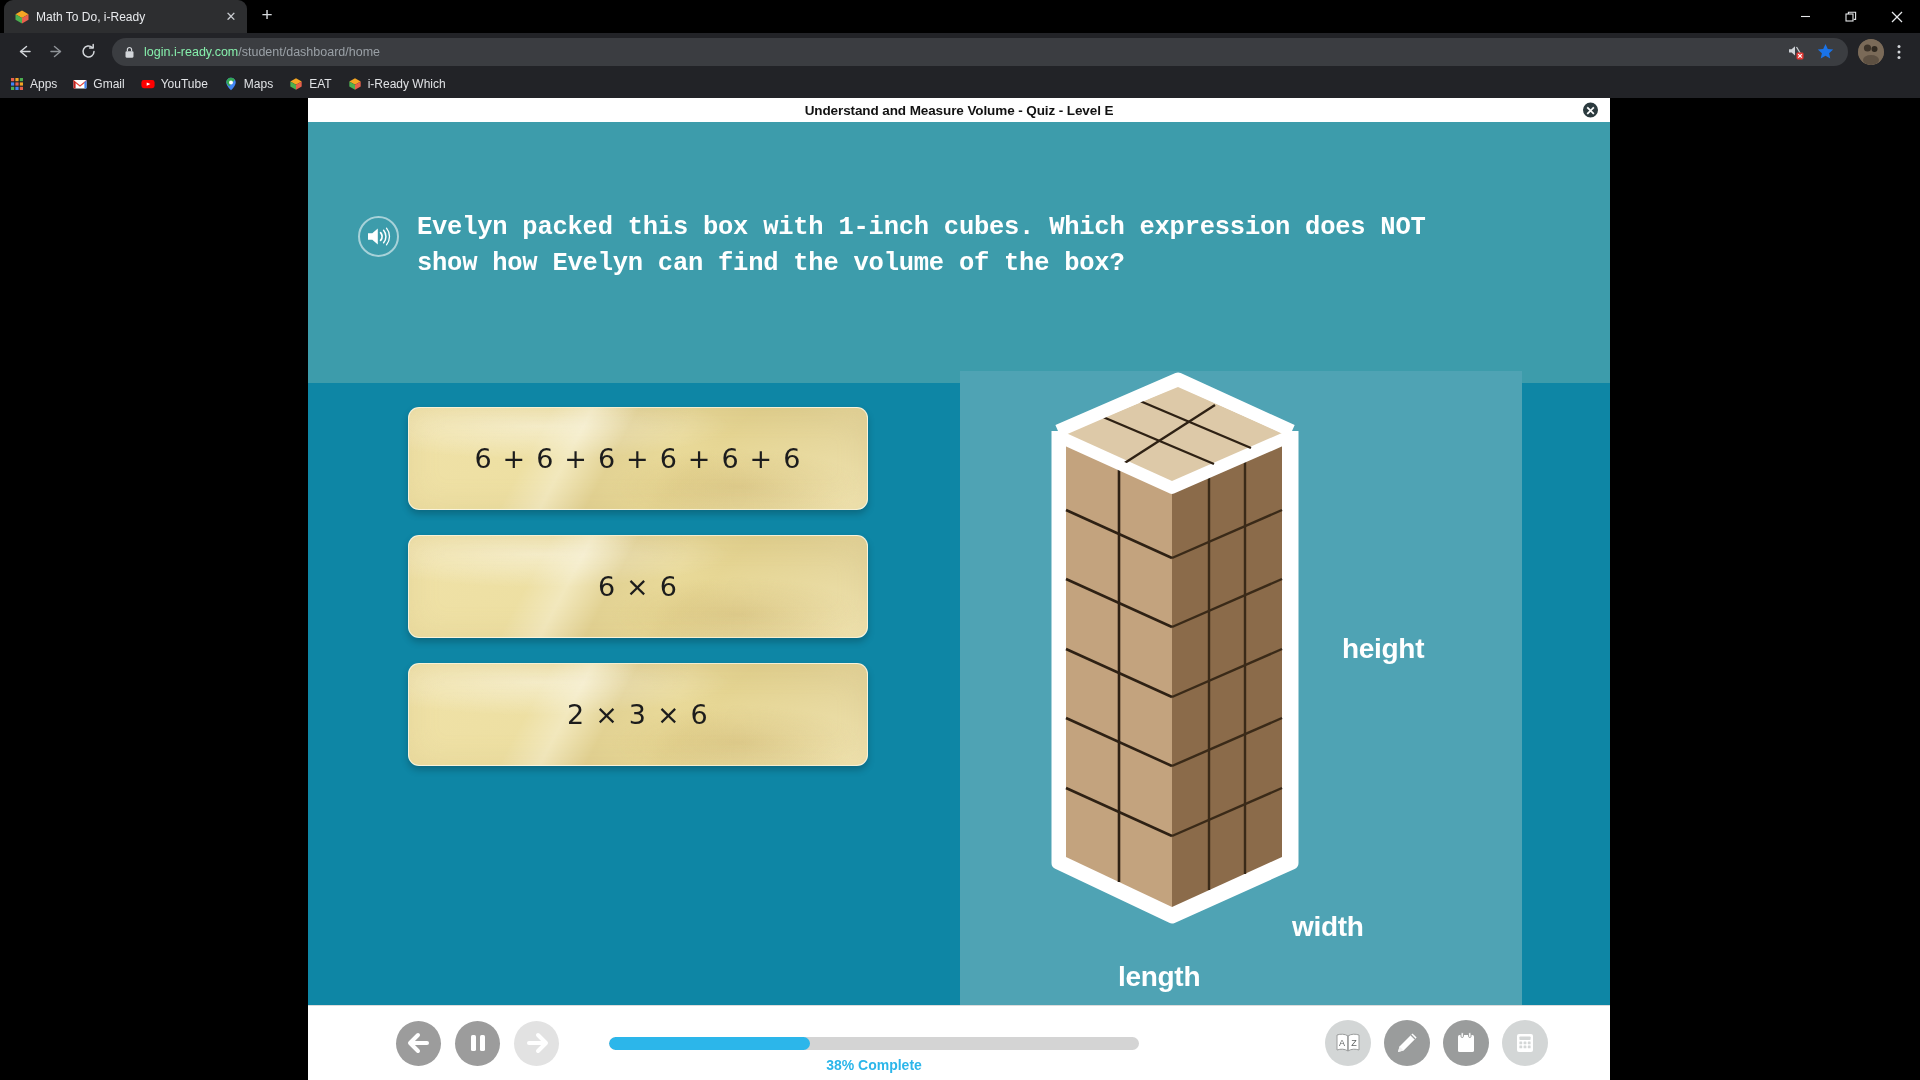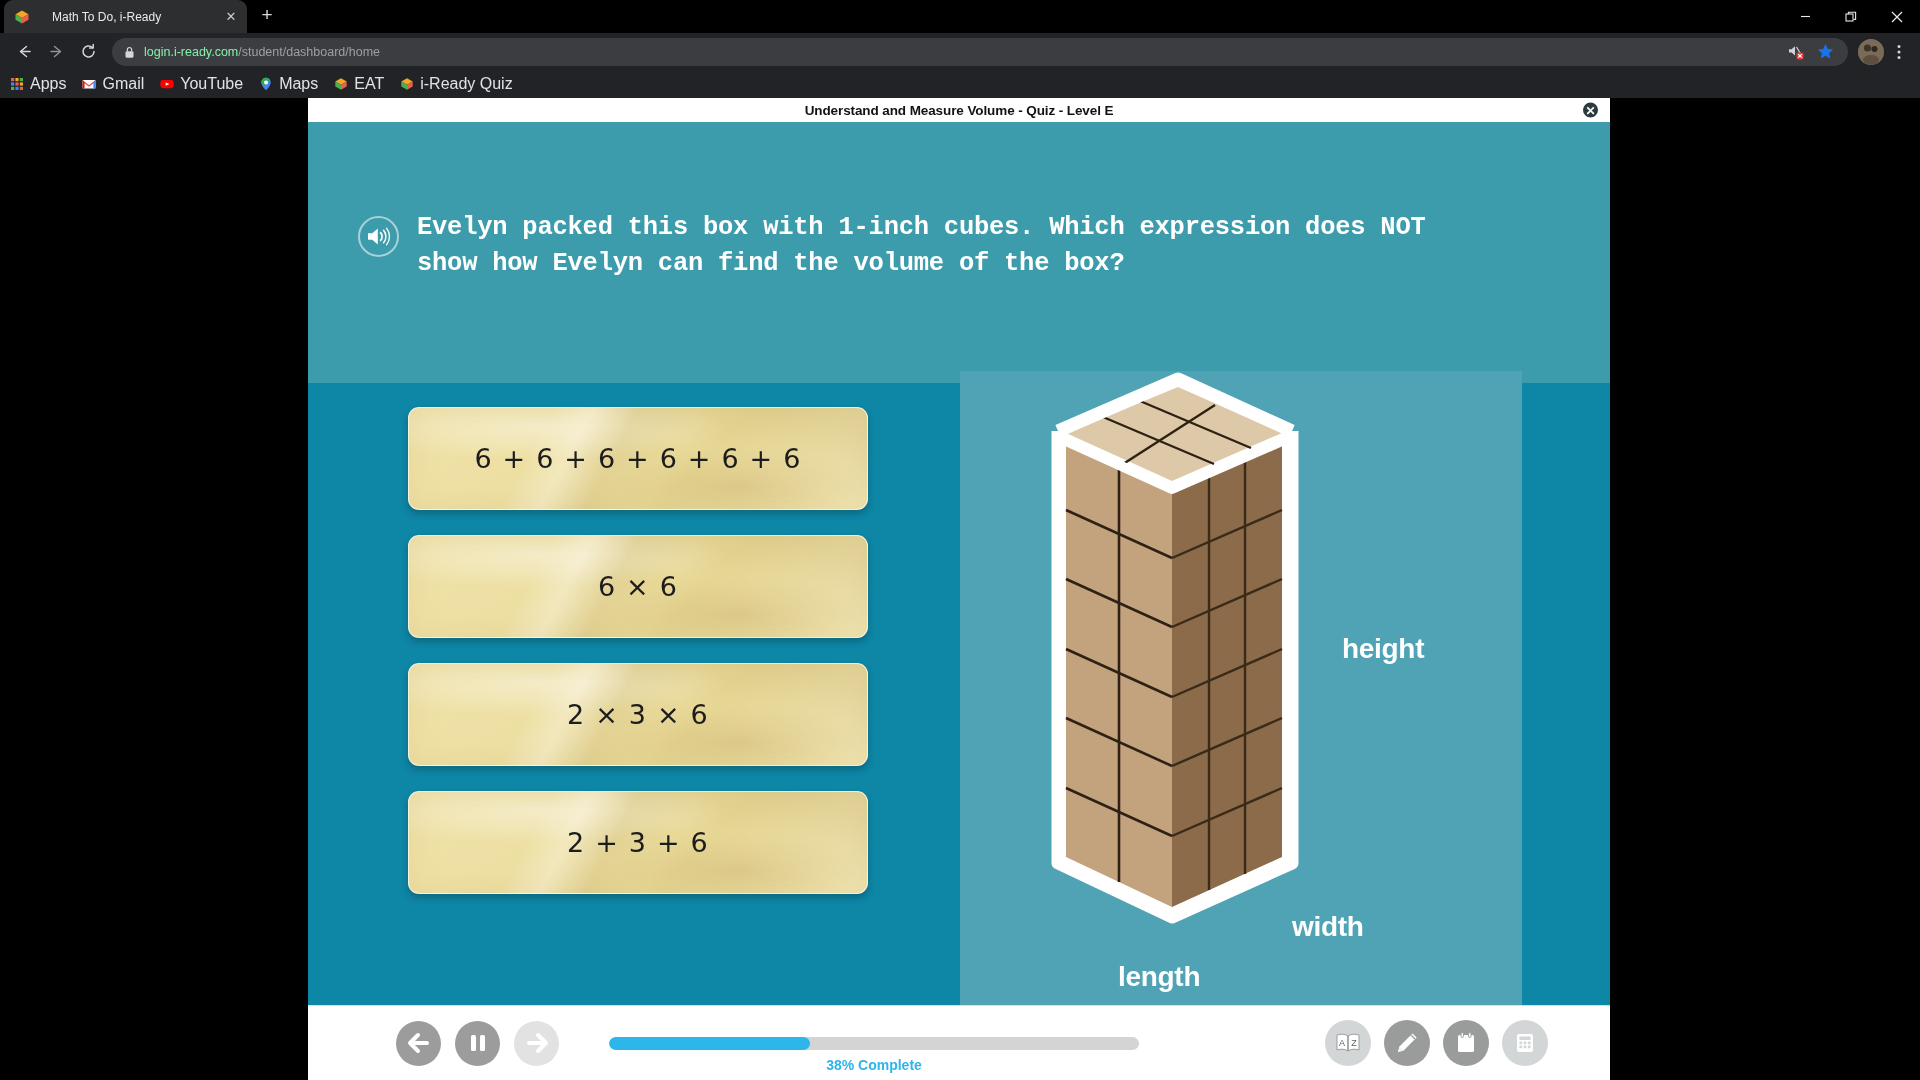--- a/index.html
+++ b/index.html
@@ -12,21 +12,21 @@
 
   
   .browser { width: 1920px; height: 1080px; position: relative; background:#000; }
 
   .tabstrip {
     height: 33px; background: #000000; position: relative;
     display: flex; align-items: flex-end; padding-left: 4px;
   }
   .tab {
     height: 33px; width: 243px; background: #2d2e30; border-radius: 9px 9px 0 0;
-    display: flex; align-items: center; padding: 0 8px 0 10px; gap: 22px;
+    display: flex; align-items: center; padding: 0 8px 0 10px; gap: 6px;
     position: relative;
   }
   .tab-favicon { width: 16px; height: 16px; flex: 0 0 16px; position: relative; }
   .tab-title {
     color: #e8eaed; font-size: 12px; white-space: nowrap; overflow: hidden;
     text-overflow: ellipsis; flex: 1;
   }
   .tab-close {
     width: 16px; height: 16px; flex:0 0 16px; position: relative;
     color:#c9ccd0; font-size: 13px; line-height:16px; text-align:center;
@@ -66,21 +66,21 @@
     width: 26px; height: 26px; border-radius: 50%; flex: 0 0 26px;
     background: #6e6152; overflow: hidden; position: relative;
   }
   .kebab { width: 22px; color: #d3d6da; font-size: 14px; text-align: center; letter-spacing: 0; line-height: 6px; }
 
   .bookmarks {
     height: 28px; background: #222327; display: flex; align-items: center;
     padding: 0 10px; gap: 16px;
   }
   .bm { display: flex; align-items: center; gap: 6px; }
-  .bm-label { color: #e0e2e5; font-size: 16px; white-space: nowrap; }
+  .bm-label { color: #e0e2e5; font-size: 12px; white-space: nowrap; }
   .bm-ico { width: 14px; height: 14px; flex:0 0 14px; position: relative; }
 
   
   .page { position: absolute; left:0; top: 98px; width: 1524px; height: 982px; background: #000; }
 
   .quiz-frame {
     position: absolute; left: 308px; top: 0; width: 1302px; height: 982px;
     background: #0e86a5;
     display: flex; flex-direction: column;
   }
@@ -356,21 +356,21 @@
       <span class="bm-label">EAT</span>
     </div>
     <div class="bm">
       <span class="bm-ico">
         <svg width="14" height="14" viewBox="0 0 16 16">
           <polygon points="8,1.5 14.5,5.2 8,8.9 1.5,5.2" fill="#f5a623"></polygon>
           <polygon points="1.5,5.2 8,8.9 8,14.5 1.5,10.8" fill="#4caf50"></polygon>
           <polygon points="14.5,5.2 8,8.9 8,14.5 14.5,10.8" fill="#e8604c"></polygon>
         </svg>
       </span>
-      <span class="bm-label">i-Ready Quiz</span>
+      <span class="bm-label">i-Ready Which</span>
     </div>
   </div>
 
   <div class="page">
     <div class="quiz-frame">
 
       <div class="quiz-titlebar">
         <span class="quiz-title">Understand and Measure Volume - Quiz - Level E</span>
         <span class="quiz-close">✕</span>
       </div>
@@ -393,23 +393,20 @@
 
         <div class="answers">
           <div class="answer">
             <span class="answer-text">6 + 6 + 6 + 6 + 6 + 6</span>
           </div>
           <div class="answer">
             <span class="answer-text">6 × 6</span>
           </div>
           <div class="answer">
             <span class="answer-text">2 × 3 × 6</span>
-          </div>
-          <div class="answer">
-            <span class="answer-text">2 + 3 + 6</span>
           </div>
         </div>
 
         <div class="diagram-panel">
           <svg width="562" height="700" viewBox="0 0 562 700">
 
             <polygon points="98,60 218,8 332,60 332,492 218,546 98,492" fill="#ffffff"></polygon>
 
             <polygon points="106,62 218,16 322,62 212,110" fill="#ddc9a8"></polygon>
 

